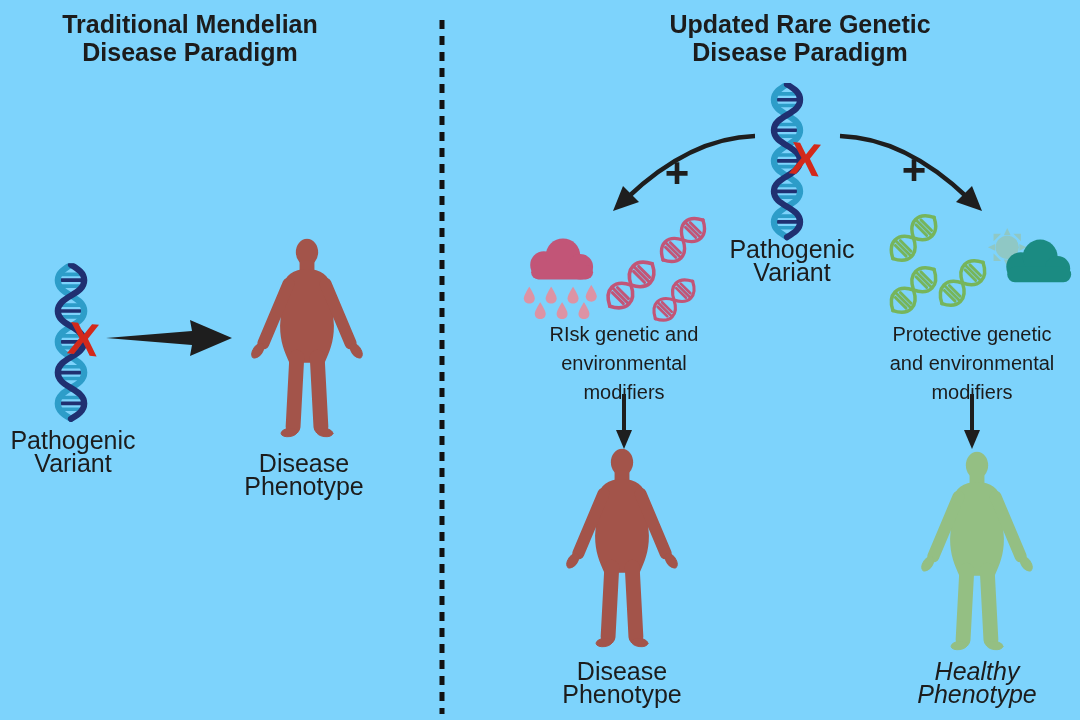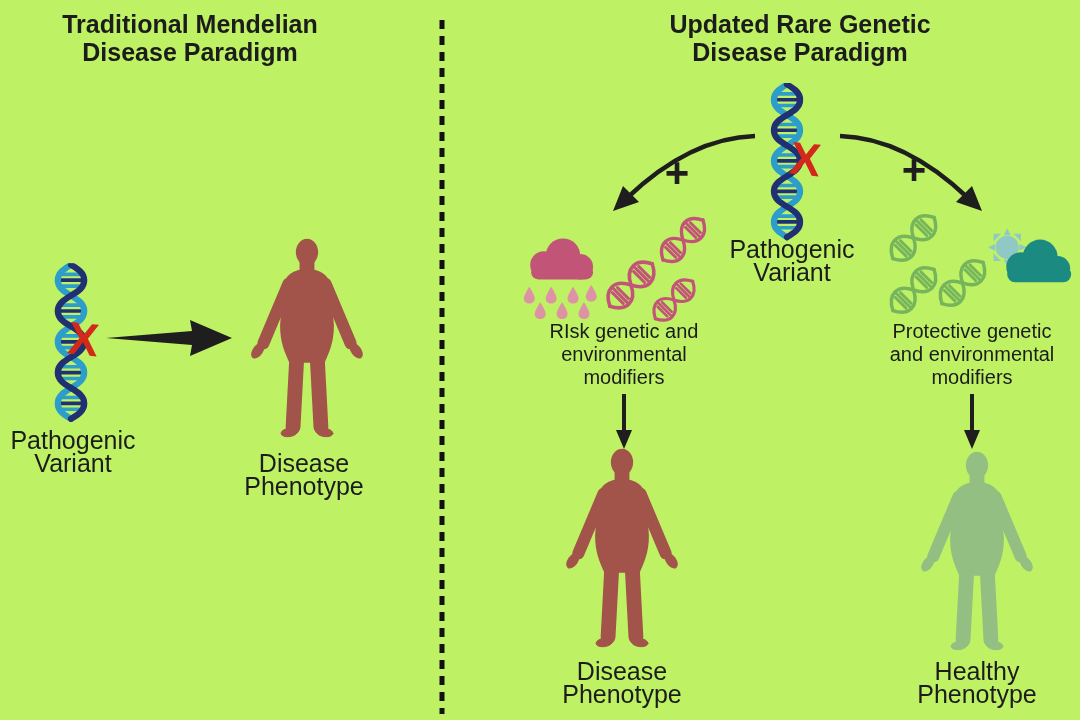--- a/index.html
+++ b/index.html
@@ -1,22 +1,22 @@
 <!DOCTYPE html>
 <html style="--text_black: #1c1c1c; --arrow_black: #1e1e1e; --divider_black: #111111; --dna_navy: #203071; --dna_blue: #2d9dc9; --x_red: #d3291b; --disease_person: #a3544a; --healthy_person: #94bf83; --risk_pink: #c25577; --rain_drop: #dd93a4; --protective_green: #76b55b; --environment_teal: #1b8b82; --sun_teal: #8fc8c5;"><head>
 <meta charset="utf-8">
 <style>
   html,body{margin:0;padding:0;background:#ffffff;}
-  #canvas{position:relative;width:1080px;height:720px;background:#bef264;overflow:hidden;
+  #canvas{position:relative;width:1080px;height:720px;background:#7dd3fc;overflow:hidden;
           font-family:"Liberation Sans", sans-serif;color:var(--text_black,#1c1c1c);}
   .abs{position:absolute;}
   .txt{white-space:pre-line;text-align:center;color:var(--text_black,#1c1c1c);}
   .title{font-size:25px;font-weight:bold;line-height:28px;}
   .label{font-size:25px;line-height:23px;}
-  .modifier{font-size:20px;line-height:23px;}
+  .modifier{font-size:20px;line-height:29px;}
   .xmark{font-size:46px;font-weight:bold;color:var(--x_red,#d3291b);transform:rotate(6deg);line-height:1;}
   .plus{font-size:42px;font-weight:bold;color:var(--arrow_black,#1e1e1e);line-height:1;}
   svg{display:block;overflow:visible;}
   .strand-navy{stroke:var(--dna_navy,#203071);}
   .strand-blue{stroke:var(--dna_blue,#2d9dc9);}
   .rung-a{stroke:var(--dna_blue,#2d9dc9);}
   .rung-b{stroke:var(--dna_navy,#203071);}
   .dna-pink{color:var(--risk_pink,#c25577);}
   .dna-green{color:var(--protective_green,#76b55b);}
   .rot45{transform:rotate(45deg);}
@@ -226,16 +226,16 @@
 modifiers</div>
 
   <svg class="abs" style="left:963px;top:394px" width="18" height="56" viewBox="0 0 18 56">
     <line class="arrow-stroke" x1="9" y1="0" x2="9" y2="38" stroke-width="4"></line>
     <polygon class="arrow-fill" points="1,36 17,36 9,55"></polygon>
   </svg>
 
   <svg class="abs fig-healthy" style="left:912px;top:450px" width="130" height="207" viewBox="0 0 140 220">
     <use href="#person"></use>
   </svg>
-  <div class="abs txt label" style="left:897px;top:660px;width:160px;">Healthy
+  <div class="abs txt label" style="left:897px;top:660px;width:160px;font-style:italic;">Healthy
 Phenotype</div>
 
 </div>
 
 </body></html>

